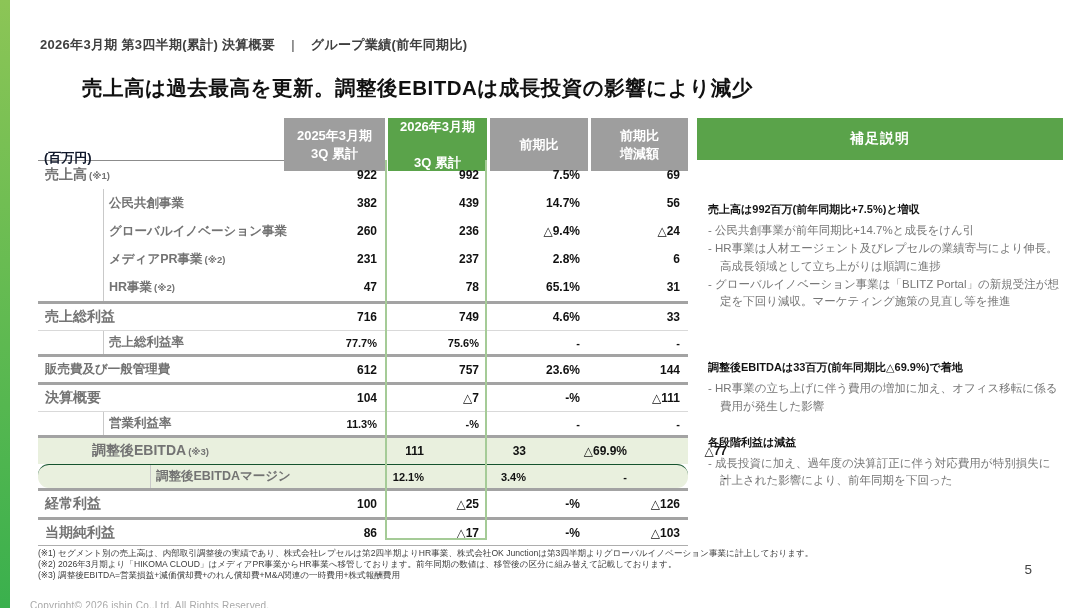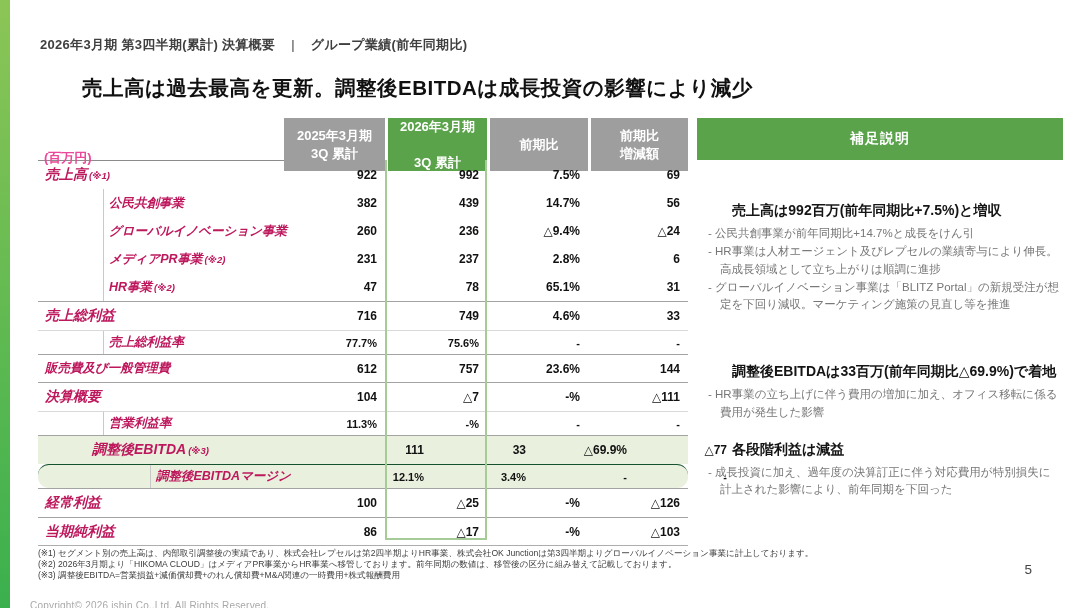--- a/index.html
+++ b/index.html
@@ -20,37 +20,37 @@
   .grid { display:grid; grid-template-columns:246px 101px 102px 101px 100px; }
 
   .thead { height:42px; }
   .hcell { display:flex; flex-direction:column; justify-content:center; align-items:center;
     color:#fff; font-size:13px; font-weight:700; line-height:1.35; text-align:center; }
   .hcell.gray { background:var(--gray_header,#9e9e9e); }
   .hcell.green { background:var(--green,#5aa34a);gap:18px; }
   .hcell + .hcell { border-left:3px solid #fff; }
   .hcell span:empty { display:none; }
   .unit-cell { display:flex; align-items:flex-end; padding:0 0 4px 6px;
-    font-size:13px; font-weight:700; color:#ec4899; }
+    font-size:13px; font-weight:700; color:#0f172a; }
 
   .trow { align-items:center; }
   .trow.r-main { height:29px; }
   .trow.r-seg  { height:28px; }
   .trow.r-pct  { height:24px; }
 
   .trow.hl { background:var(--highlight,#e9f0de);padding-left:47px; }
 
   .bt-dark  { border-top:1px solid #8c8c8c; }
-  .bt-mid   { border-top:1px solid #a3a3a3; }
+  .bt-mid   { border-top:3px solid #a3a3a3; }
   .bt-light { border-top:1px solid #d9d9d9; }
   .bt-white { border-top:1px solid #14532d;border-radius:11px; }
   .bb-mid   { border-bottom:1px solid #adadad; }
 
   .lab { position:relative; height:100%; display:flex; align-items:center; padding-left:7px;
-    font-weight:700; color:#be185d; white-space:nowrap;font-style:italic; }
+    font-weight:700; color:#737373; white-space:nowrap; }
   .r-main .lab { font-size:14px; }
   .r-seg  .lab, .r-pct .lab { font-size:12.5px; }
   .trow.ind .lab { padding-left:71px; }
   .trow.ind .lab::before { content:""; position:absolute; left:65px; top:0; bottom:0;
     border-left:1px solid #c9c9c9; }
   .lab-note { font-size:9.5px; margin-left:2px; font-weight:700; }
 
   .val { height:100%; display:flex; align-items:center; justify-content:flex-end;
     padding-right:8px; font-weight:700; color:#111; }
   .r-main .val { font-size:12px; }
@@ -59,21 +59,21 @@
 
   .col2026-frame { position:absolute; left:347px; top:42px; width:102px; height:380px;
     border-left:2px solid var(--col_frame,#a5cb97); border-right:2px solid var(--col_frame,#a5cb97);
     border-bottom:2px solid var(--col_frame,#a5cb97); pointer-events:none; }
 
   
   .notes { position:absolute; left:697px; top:118px; width:366px; }
   .notes-header { height:42px; background:var(--green,#5aa34a); color:#fff;
     display:flex; align-items:center; justify-content:center; font-size:14px; font-weight:700; letter-spacing:1px; }
   .notes-body { padding:42px 2px 0 11px; }
-  .nblock .nhead { font-size:14px; font-weight:700; color:#141414; margin-bottom:5px; white-space:nowrap;margin-left:24px; }
+  .nblock .nhead { font-size:11px; font-weight:700; color:#141414; margin-bottom:5px; white-space:nowrap; }
   .nblock .nbullet { font-size:11.5px; line-height:1.5; color:#767676;
     padding-left:12px; text-indent:-12px; margin-bottom:1px; }
   .nblock + .nblock { margin-top:50px; }
   .nblock.tight { margin-top:20px; }
 
   
   .footnotes { position:absolute; left:38px; top:548px; font-size:8.6px; line-height:1.28;
     color:#3c3c3c; white-space:nowrap; }
   .page-number { position:absolute; right:48px; top:562px; font-size:13.5px; color:#444; }
   .copyright { position:absolute; left:30px; top:591px; font-size:10px; color:#a9a9a9; letter-spacing:.2px;margin-top:9px; }

